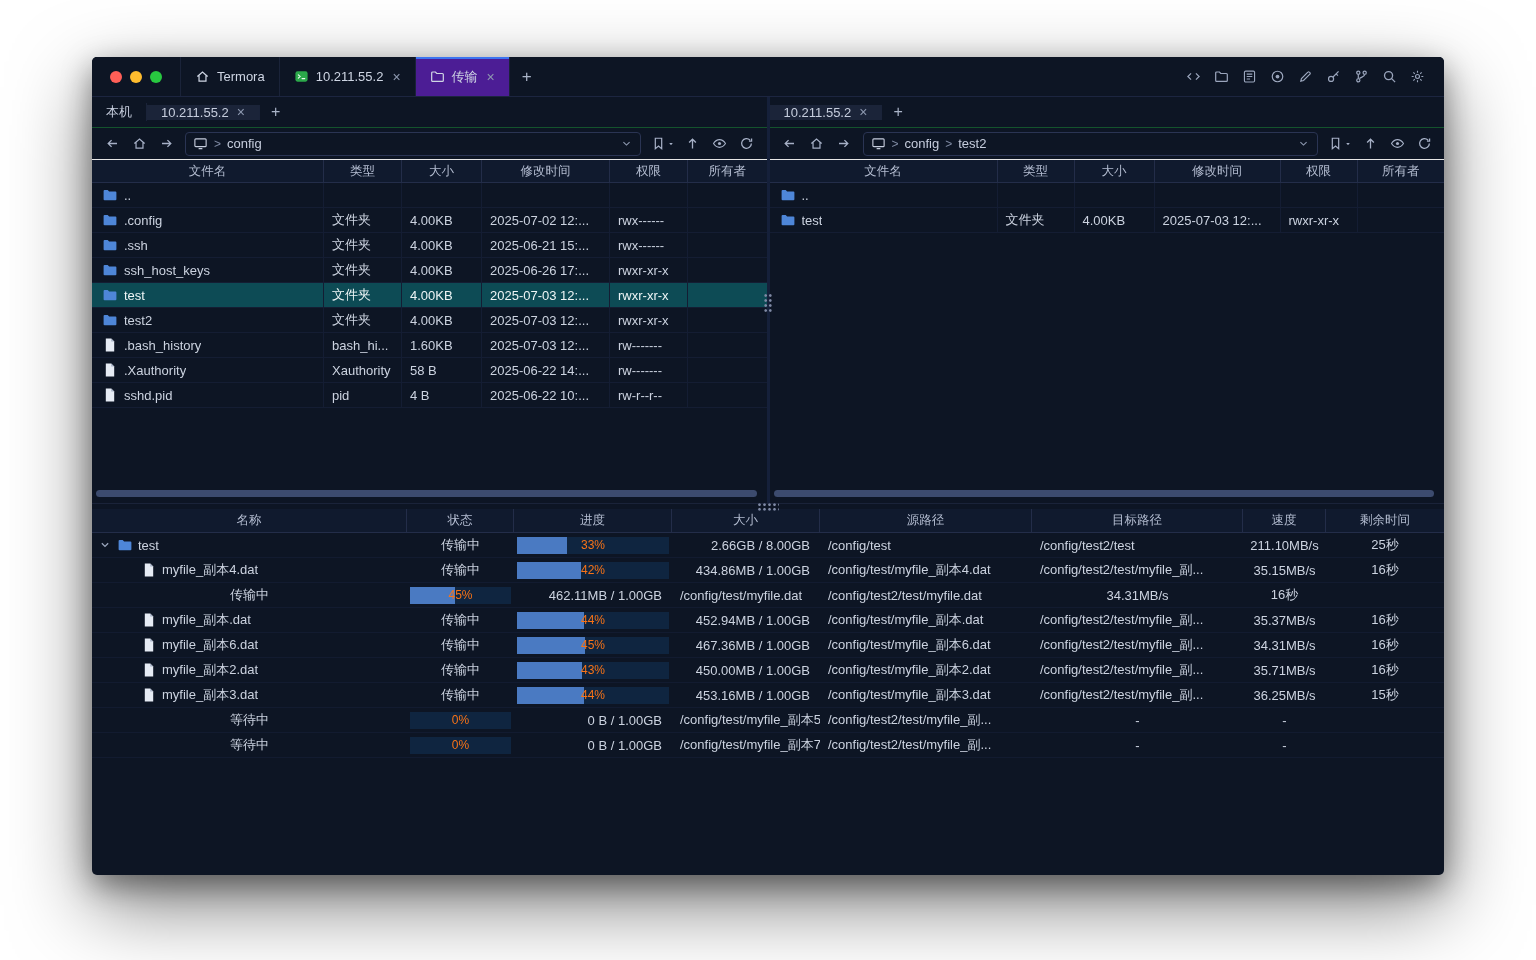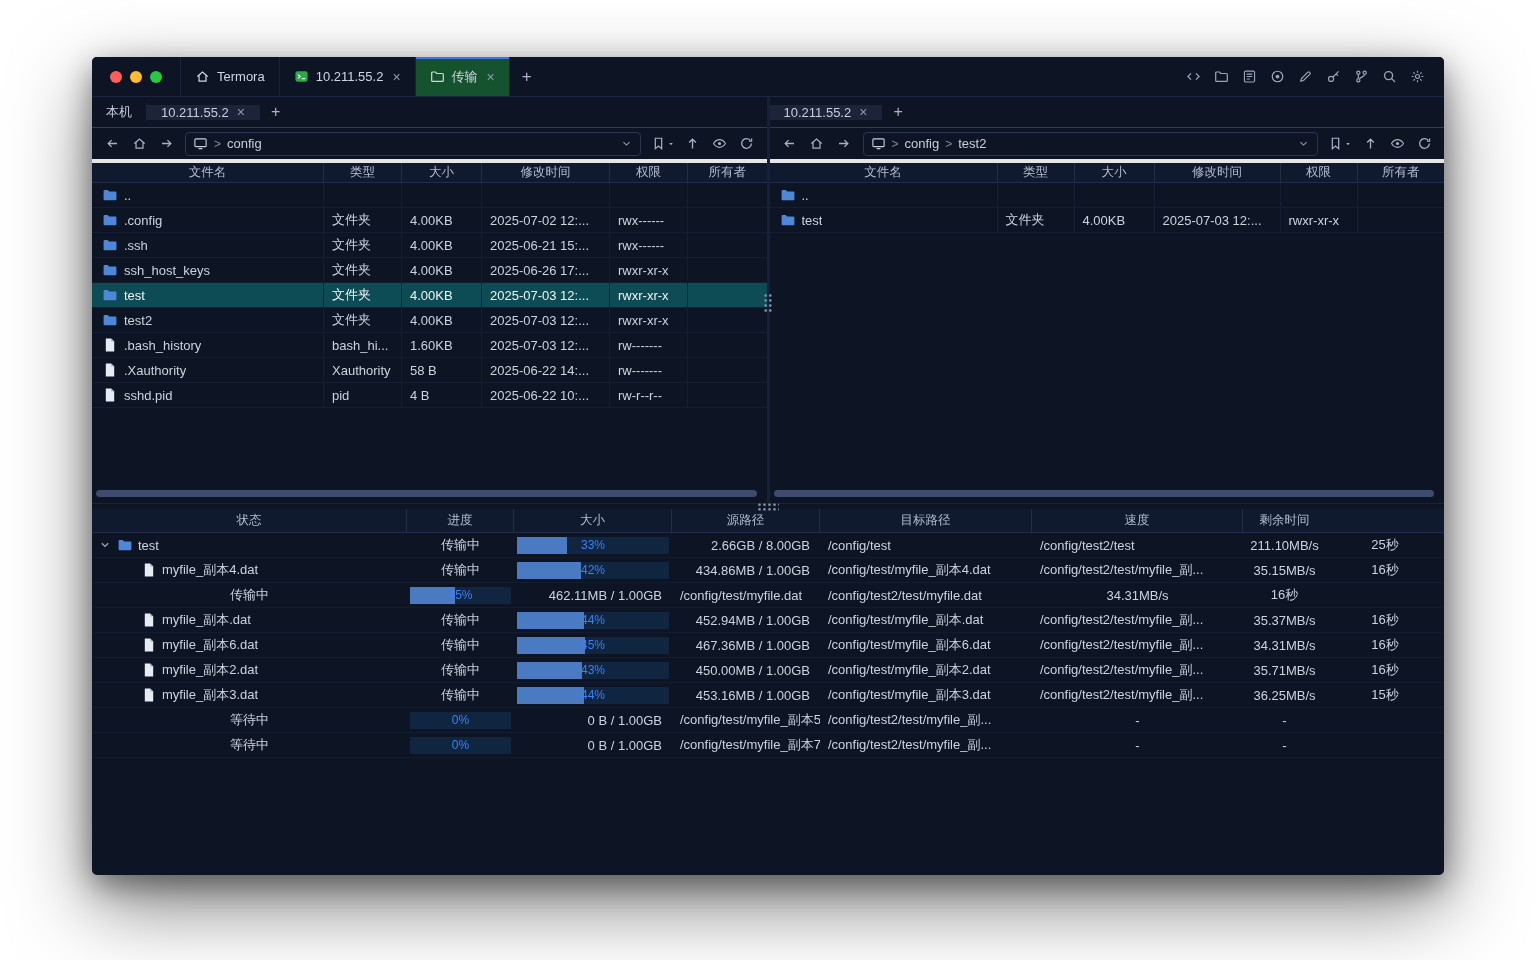--- a/index.html
+++ b/index.html
@@ -9,21 +9,21 @@
     background:#0d1524;color:#ccd3e0;display:flex;flex-direction:column;
     box-shadow:0 30px 80px rgba(0,0,0,.5),0 10px 30px rgba(0,0,0,.4)}
   
   .titlebar{flex:0 0 40px;display:flex;align-items:stretch;border-bottom:1px solid #1c2540;background:#0d1524}
   .traffic{display:flex;align-items:center;gap:8px;padding:0 18px 0 18px}
   .tl{width:12px;height:12px;border-radius:50%}
   .tl.red{background:#ff5f57}.tl.yellow{background:#febc2e}.tl.green{background:#28c840}
   .wtabs{display:flex;align-items:stretch}
   .wtab{display:flex;align-items:center;gap:7px;padding:0 14px;border-right:1px solid #1a2339;position:relative;color:#cfd6e4}
   .wtab:first-child{border-left:1px solid #1a2339}
-  .wtab.active{background:#14532d}
+  .wtab.active{background:#4c1d95}
   .wtab.active::before{content:"";position:absolute;top:0;left:0;right:0;height:2px;background:#3d74f0}
   .wtab .close,.ptab .close{color:#8e99b0;font-size:14px;margin-left:2px;line-height:1}
   .newtab{display:flex;align-items:center;padding:0 12px;font-size:17px;color:#aab4c8}
   .tb-spacer{flex:1}
   .top-actions{display:flex;align-items:center;gap:2px;padding-right:14px}
   .abtn{width:26px;height:26px;display:flex;align-items:center;justify-content:center;color:#9aa5bc;border-radius:5px}
   .icon{display:inline-flex}
   .icon svg{width:15px;height:15px;display:block}
   .cell .icon svg,.c-name .icon svg{width:16px;height:16px}
   
@@ -39,21 +39,21 @@
   .ptoolbar{flex:0 0 31px;display:flex;align-items:center;gap:3px;padding:0 8px}
   .navbtn{min-width:24px;height:24px;display:flex;align-items:center;justify-content:center;color:#a6b0c6;border-radius:4px}
   .navbtn.bm{gap:1px;padding:0 3px}
   .mini svg{width:8px;height:8px}
   .crumb{flex:1;height:24px;border:1px solid #2a3453;border-radius:4px;display:flex;align-items:center;gap:6px;
     padding:0 7px;margin:0 4px;color:#c6cddd;min-width:0;background:#0d1524}
   .crumb .sep{color:#7f8aa3;font-size:12px}
   .crumb-spacer{flex:1}
   .crumb-caret{color:#8e99b0;display:inline-flex}
   .crumb-caret svg{width:13px;height:13px}
-  .fhead{flex:0 0 24px;display:grid;border-top:4px solid #e5e5e5;border-bottom:1px solid #232d49;background:#101a2e}
+  .fhead{flex:0 0 24px;display:grid;border-top:1px solid #e5e5e5;border-bottom:1px solid #232d49;background:#101a2e}
   .hcell{display:flex;align-items:center;justify-content:center;color:#b4bdd1;font-size:12.5px;border-right:1px solid #232d49;overflow:hidden;white-space:nowrap}
   .hcell:last-child{border-right:0}
   .fbody{flex:1;overflow:hidden}
   .frow{display:grid;height:25px;border-bottom:1px solid #141d33}
   .frow .cell{display:flex;align-items:center;padding:0 8px;border-right:1px solid #141d33;white-space:nowrap;overflow:hidden}
   .frow .cell:last-child{border-right:0}
   .frow.selected{background:#0d4b55;color:#eef5f6}
   .cell.name{gap:6px;padding-left:10px}
   .fname{overflow:hidden;text-overflow:ellipsis}
   .grid-l{grid-template-columns:232px 78px 80px 128px 78px minmax(0,1fr)}
@@ -72,21 +72,21 @@
   .cell.c-name{gap:5px;padding-left:6px}
   .cell.c-status{justify-content:center}
   .cell.c-size{justify-content:flex-end;padding-right:10px}
   .cell.c-speed,.cell.c-eta{justify-content:center}
   .cell.c-prog{padding:0 3px}
   .expander{display:inline-flex;color:#9aa5bc}
   .expander svg{width:14px;height:14px}
   .t-indent{display:inline-block;width:38px;flex:0 0 38px}
   .ptrack{position:relative;flex:1;height:17px;background:#0f2540;overflow:hidden}
   .pfill{position:absolute;left:0;top:0;bottom:0;background:#4a7ac2}
-  .plabel{position:absolute;inset:0;display:flex;align-items:center;justify-content:center;font-size:12px;color:#3b82f6}
+  .plabel{position:absolute;inset:0;display:flex;align-items:center;justify-content:center;font-size:12px;color:#f97316}
 </style>
 </head>
 <body>
 
 <div class="window">
   <div class="titlebar">
     <div class="traffic">
       <span class="tl red"></span>
       <span class="tl yellow"></span>
       <span class="tl green"></span>
@@ -561,20 +561,21 @@
         <div class="hscroll"></div>
       </section>
     </div>
 
   <div class="hsplit">
     <div class="grip-h"></div>
   </div>
 
   <section class="transfer">
     <div class="t-head grid-t" id="tHead">
+        <div class="hcell">名称</div>
         <div class="hcell">状态</div>
         <div class="hcell">进度</div>
         <div class="hcell">大小</div>
         <div class="hcell">源路径</div>
         <div class="hcell">目标路径</div>
         <div class="hcell">速度</div>
         <div class="hcell">剩余时间</div>
       </div>
     <div class="t-body" id="tBody">
         <div class="t-row grid-t">

